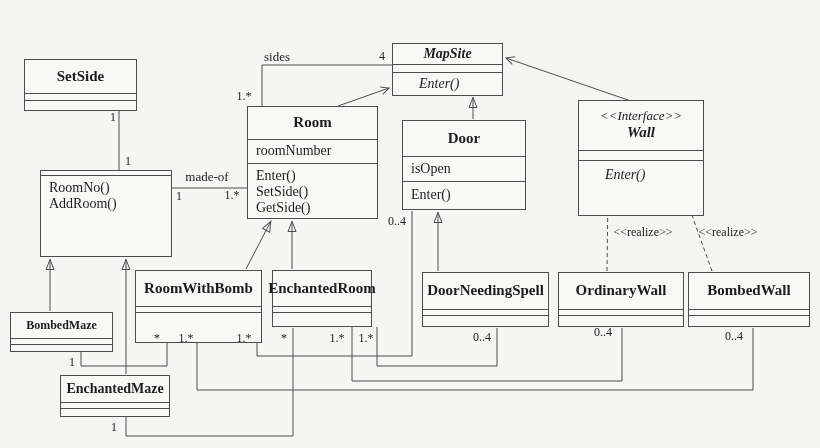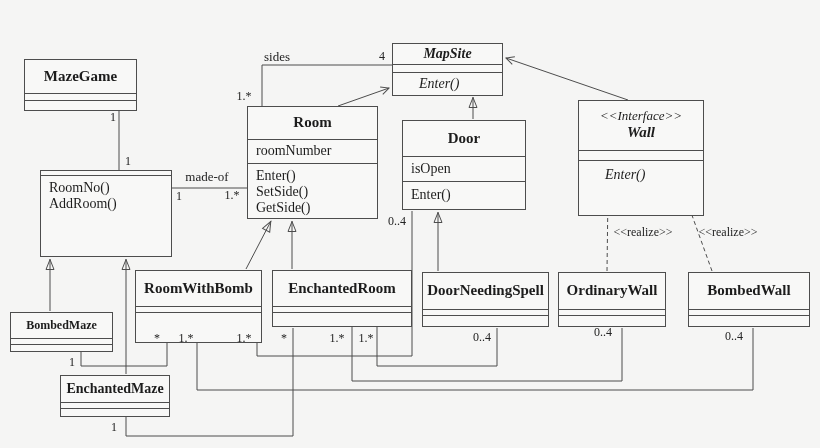--- a/index.html
+++ b/index.html
@@ -65,21 +65,21 @@
     <path d="M438,271 L438,212" marker-end="url(#tri)"></path>
     <path d="M473,119 L473,97" marker-end="url(#tri)"></path>
     <path d="M338,106 L389,88" marker-end="url(#vee)"></path>
     <path d="M628,100 L506,58" marker-end="url(#vee)"></path>
 
     <path class="dashed" d="M607,271 L608,193" marker-end="url(#vee)"></path>
     <path class="dashed" d="M712,271 L684,193" marker-end="url(#vee)"></path>
   </svg>
 
   <div class="uml-class" style="left:24px;top:59px;width:113px;height:52px">
-    <div class="c-title" style="height:34px">MazeGame</div>
+    <div class="c-title" style="height:34px">SetSide</div>
     <div class="c-attrs" style="height:7px"></div>
     <div class="c-methods"></div>
   </div>
 
   <div class="uml-class" style="left:40px;top:170px;width:132px;height:87px">
     <div class="c-attrs" style="height:5px"></div>
     <div class="c-methods" style="padding-top:4px">
       <div class="member">RoomNo()</div>
       <div class="member">AddRoom()</div>
     </div>
@@ -125,33 +125,33 @@
       <div class="member it" style="padding-left:26px">Enter()</div>
     </div>
   </div>
 
   <div class="uml-class" style="left:135px;top:270px;width:127px;height:73px">
     <div class="c-title" style="height:36px">RoomWithBomb</div>
     <div class="c-attrs" style="height:6px"></div>
     <div class="c-methods"></div>
   </div>
 
-  <div class="uml-class" style="left:272px;top:270px;width:140px;height:57px">
+  <div class="uml-class" style="left:272px;top:270px;width:100px;height:57px">
     <div class="c-title" style="height:36px">EnchantedRoom</div>
     <div class="c-attrs" style="height:6px"></div>
     <div class="c-methods"></div>
   </div>
 
   <div class="uml-class" style="left:422px;top:272px;width:127px;height:55px">
     <div class="c-title" style="height:37px">DoorNeedingSpell</div>
     <div class="c-attrs" style="height:6px"></div>
     <div class="c-methods"></div>
   </div>
 
-  <div class="uml-class" style="left:558px;top:272px;width:108px;height:55px">
+  <div class="uml-class" style="left:558px;top:272px;width:126px;height:55px">
     <div class="c-title" style="height:37px">OrdinaryWall</div>
     <div class="c-attrs" style="height:6px"></div>
     <div class="c-methods"></div>
   </div>
 
   <div class="uml-class" style="left:688px;top:272px;width:122px;height:55px">
     <div class="c-title" style="height:37px">BombedWall</div>
     <div class="c-attrs" style="height:6px"></div>
     <div class="c-methods"></div>
   </div>

